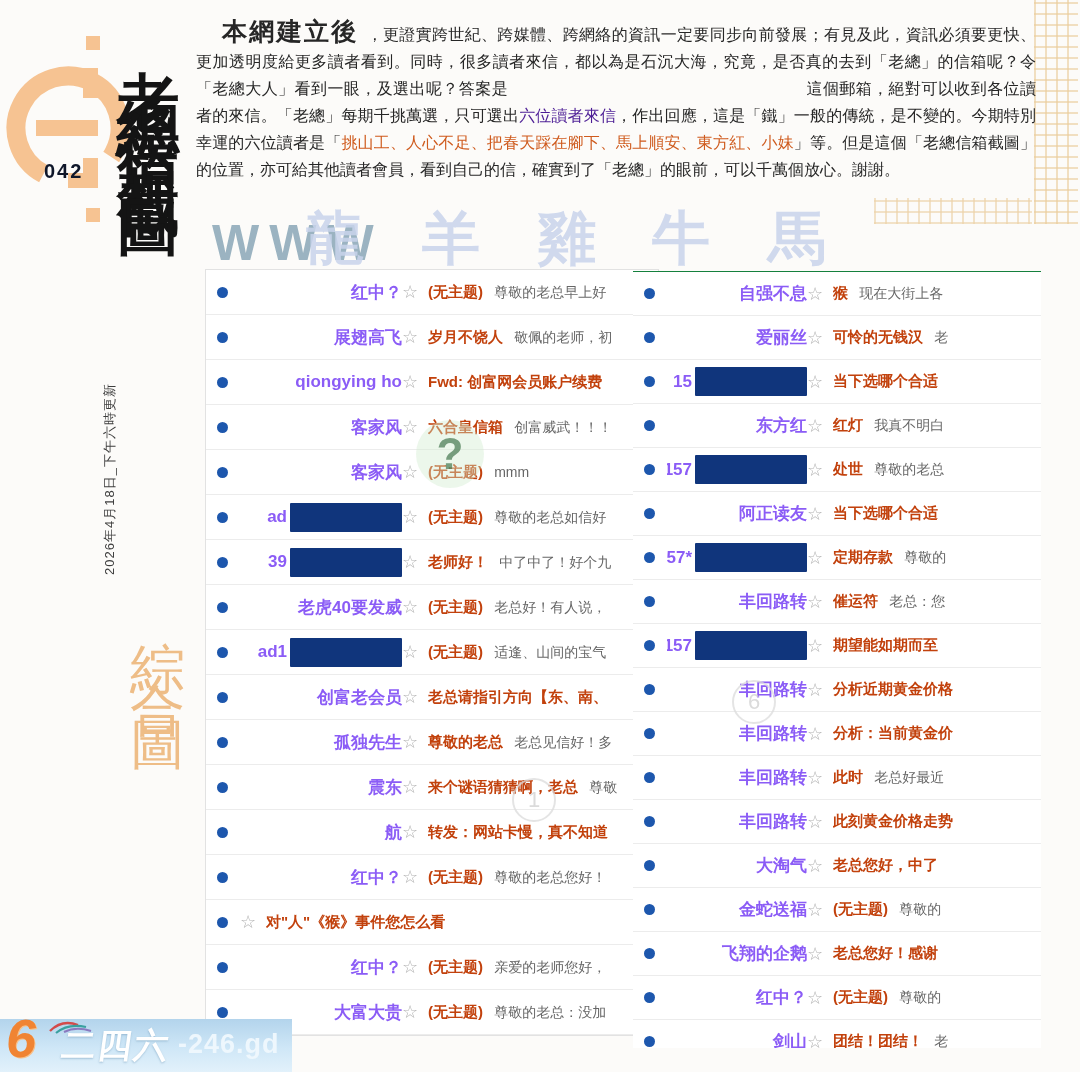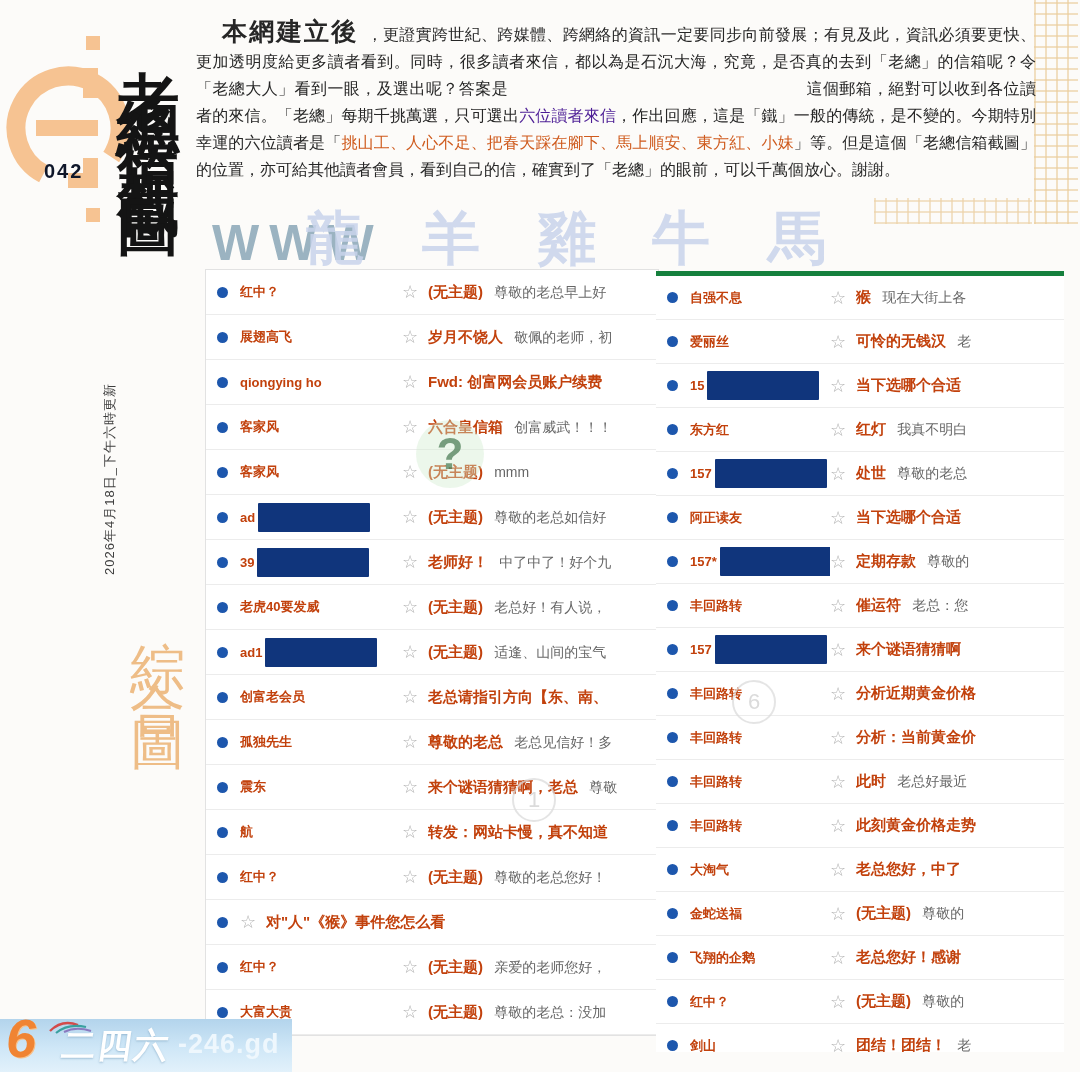--- a/index.html
+++ b/index.html
@@ -54,29 +54,29 @@
   .stamp.q{left:416px;top:420px;width:68px;height:68px;background:rgba(208,235,206,.5);
         color:#55855d;font-size:44px;font-weight:700;opacity:.8;}
   .stamp.c1{left:512px;top:778px;width:40px;height:40px;border:2px solid #dcdcdc;
         color:#cfcfcf;font-size:22px;opacity:.75;}
   .stamp.c6{left:732px;top:680px;width:40px;height:40px;border:2px solid #dcdcdc;
         color:#cfcfcf;font-size:22px;opacity:.75;}
 
   
   .mail-col{position:absolute;background:#fff;z-index:2;}
   .mail-col.left{left:205px;top:269px;width:452px;border:1px solid #e2e2e2;}
-  .mail-col.right{left:656px;top:271px;width:408px;height:776px;overflow:hidden;
-        border-top:5px solid #15803d;}
+  .mail-col.right{left:633px;top:271px;width:408px;height:776px;overflow:hidden;
+        border-top:1px solid #15803d;}
   .mail-row{display:flex;align-items:center;height:44px;border-bottom:1px solid #ececec;
         background:#fff;cursor:pointer;}
   .mail-col.right .mail-row{height:43px;}
   .dot{width:11px;height:11px;border-radius:50%;background:#1d57ad;flex:none;
         margin:0 12px 0 11px;}
-  .sender{display:flex;align-items:center;gap:3px;font-weight:700;color:#c2410c;
-        font-size:13px;flex:none;overflow:hidden;}
+  .sender{display:flex;align-items:center;gap:3px;font-weight:700;color:#8b5cf6;
+        font-size:17px;flex:none;overflow:hidden;justify-content:flex-end;}
   .mail-col.left  .sender{width:162px;}
   .mail-col.right .sender{width:140px;}
   .redact{width:112px;height:29px;background:#10357c;flex:none;border-radius:1px;}
   .star{flex:none;width:26px;color:#b3b3b3;font-size:18px;line-height:1;}
   .subject{flex:1;white-space:nowrap;overflow:hidden;font-size:15px;}
   .subject .subject-text{font-weight:700;color:#c2410c;}
   .subject .preview{margin-left:7px;color:#404040;font-size:14px;opacity:.8;}
 
   
   .footer-bar{position:absolute;left:0;top:1019px;width:292px;height:53px;z-index:4;
@@ -435,21 +435,21 @@
     </span>
   </div>
       <div class="mail-row">
     <span class="dot"></span>
     <span class="sender">
       <span class="sender-text">157</span>
       <span class="redact"></span>
     </span>
     <span class="star">☆</span>
     <span class="subject">
-      <span class="subject-text">来个谜语猜猜啊</span>
+      <span class="subject-text">期望能如期而至</span>
       <span class="preview"></span>
     </span>
   </div>
       <div class="mail-row">
     <span class="dot"></span>
     <span class="sender">
       <span class="sender-text">丰回路转</span>
 
     </span>
     <span class="star">☆</span>

